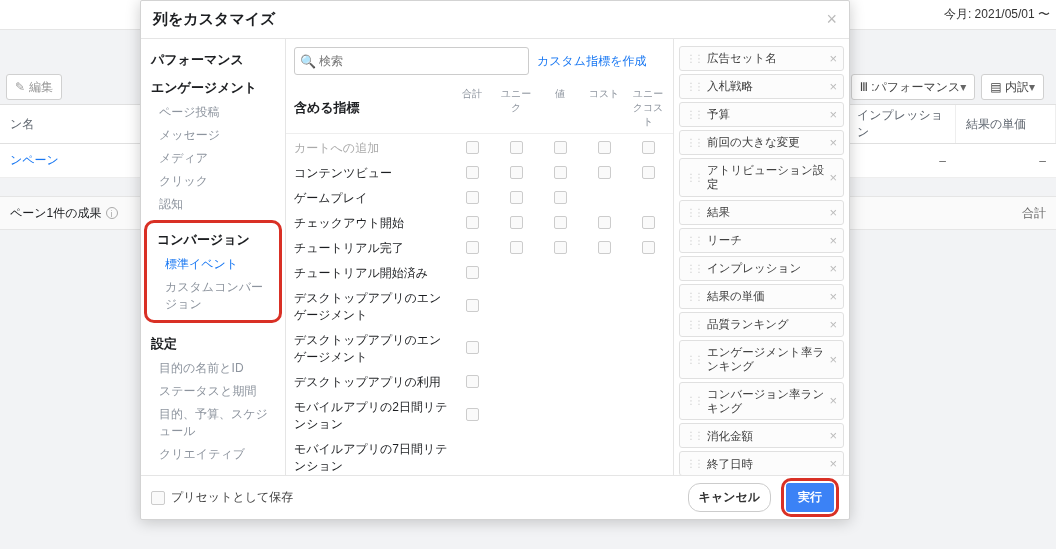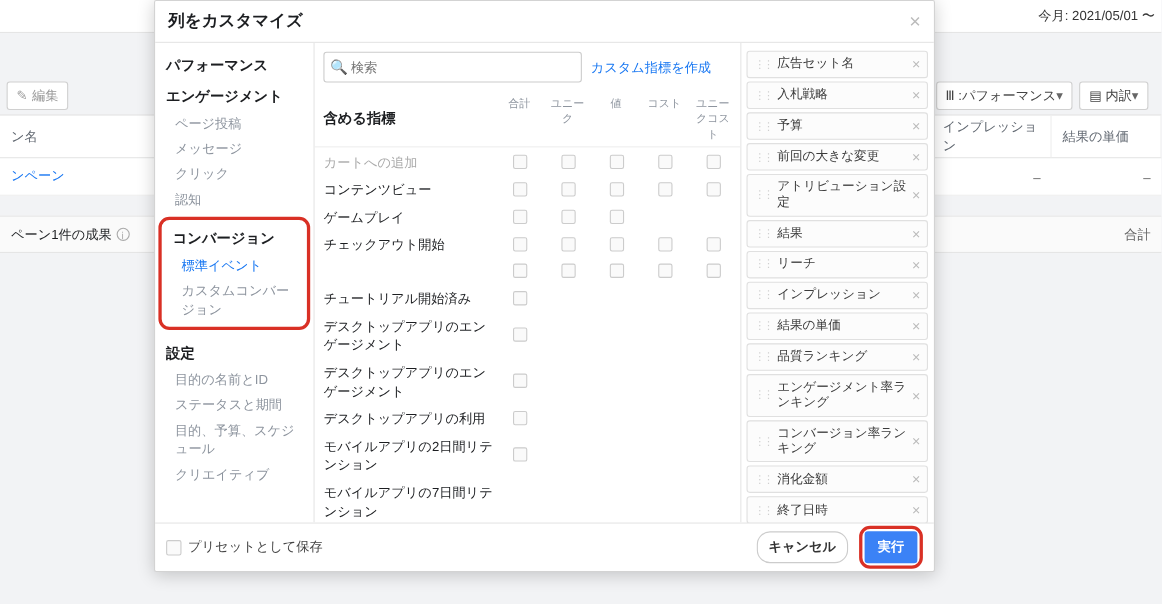--- a/index.html
+++ b/index.html
@@ -131,20 +131,21 @@
       <span class="m-title">列をカスタマイズ</span>
       <span class="m-close">×</span>
     </div>
     <div class="m-body">
 
       <div class="nav" id="nav">
           <div class="nav-cat">パフォーマンス</div>
           <div class="nav-cat">エンゲージメント</div>
           <div class="nav-sub">ページ投稿</div>
           <div class="nav-sub">メッセージ</div>
+          <div class="nav-sub">メディア</div>
           <div class="nav-sub">クリック</div>
           <div class="nav-sub">認知</div>
           <div class="red-box1">
             <div class="nav-cat">コンバージョン</div>
             <div class="nav-sub active">標準イベント</div>
             <div class="nav-sub">カスタムコンバージョン</div>
           </div>
           <div class="nav-cat">設定</div>
           <div class="nav-sub">目的の名前とID</div>
           <div class="nav-sub">ステータスと期間</div>
@@ -205,20 +206,21 @@
               <div class="mlabel">チェックアウト開始</div>
               <div class="slots">
                 <span class="slot"><span class="chk"></span></span>
                 <span class="slot"><span class="chk"></span></span>
                 <span class="slot"><span class="chk"></span></span>
                 <span class="slot"><span class="chk"></span></span>
                 <span class="slot"><span class="chk"></span></span>
               </div>
             </div>
             <div class="metric">
+              <div class="mlabel">チュートリアル完了</div>
               <div class="slots">
                 <span class="slot"><span class="chk"></span></span>
                 <span class="slot"><span class="chk"></span></span>
                 <span class="slot"><span class="chk"></span></span>
                 <span class="slot"><span class="chk"></span></span>
                 <span class="slot"><span class="chk"></span></span>
               </div>
             </div>
             <div class="metric">
               <div class="mlabel">チュートリアル開始済み</div>

